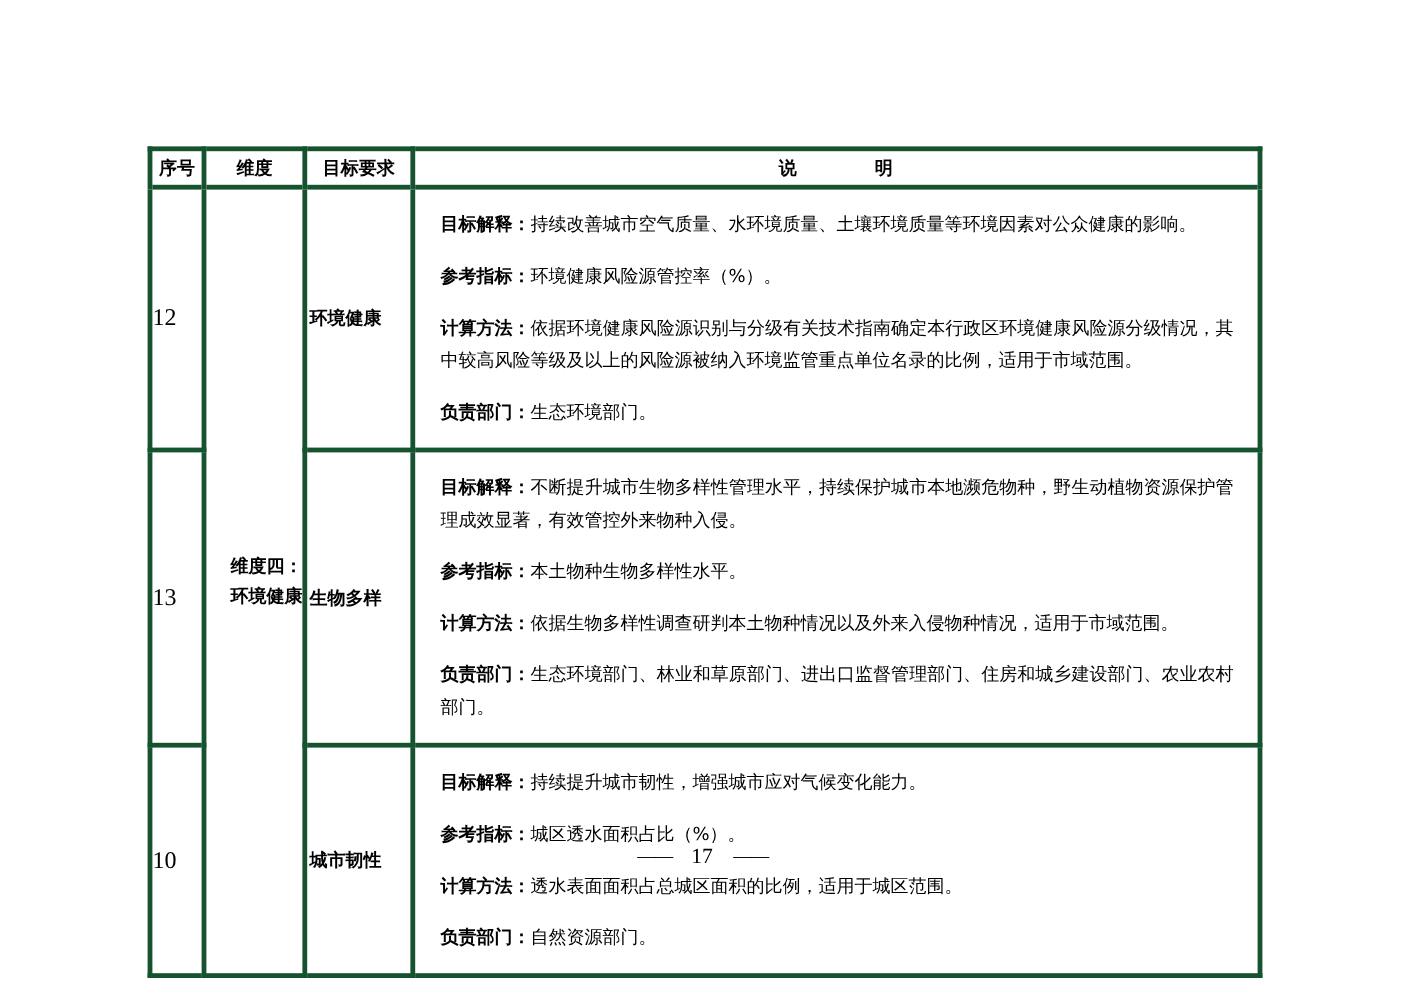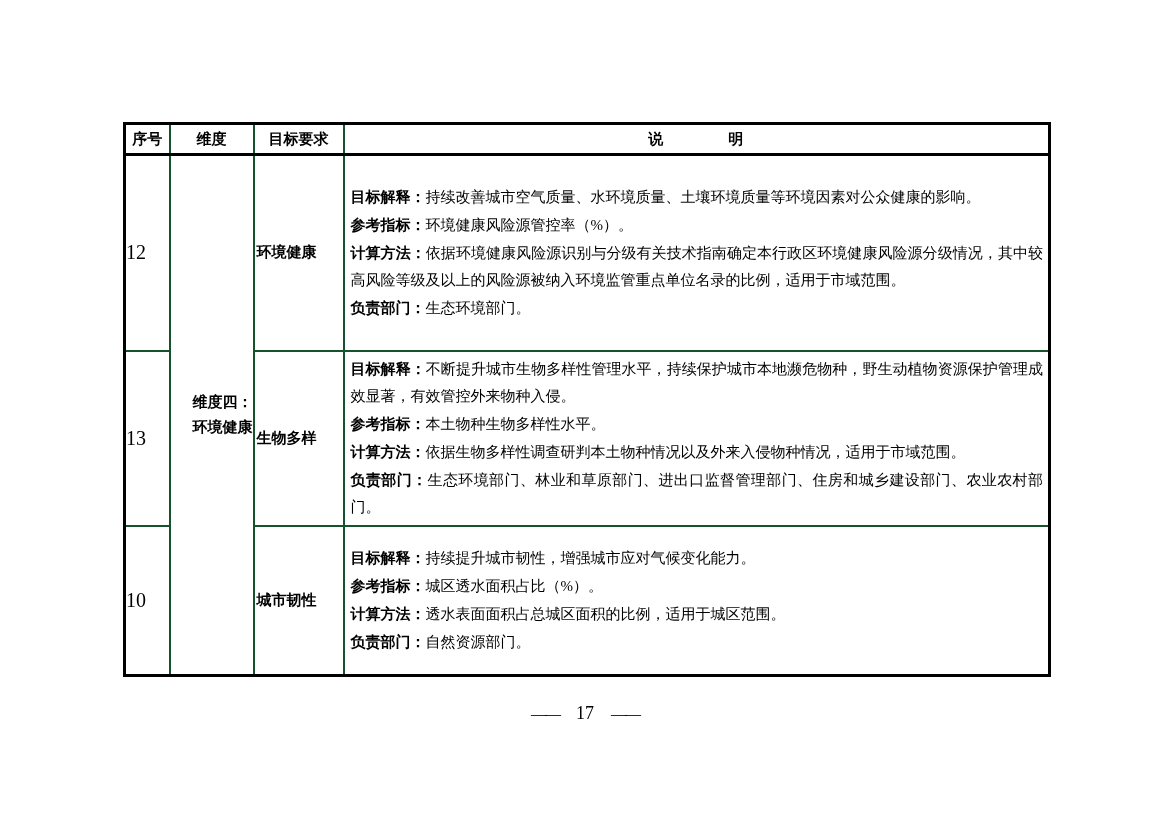--- a/index.html
+++ b/index.html
@@ -23,24 +23,23 @@
   table.doc-table {
     position: absolute;
     left: 123px;
     top: 122px;
     width: 925px;
     border-collapse: collapse;
     table-layout: fixed;
     border: 3px solid #000;
   }
   table.doc-table td {
-    border: 2px solid #14532d;
+    border: 4px solid #14532d;
     vertical-align: middle;
     overflow: hidden;
-    font-family: Liberation Serif, serif;
   }
   tr.header-row td {
     height: 28px;
     border-bottom: 3px solid #000;
     font-weight: bold;
     font-size: 15px;
     text-align: center;
     padding: 0;
   }
   td.cell-explanation-header {
@@ -66,21 +65,21 @@
     text-align: left;
     padding: 13px 2px;
   }
   td.cell-exp {
     font-size: 15px;
     line-height: 27px;
     text-align: left;
     padding: 0 4px 0 5px;
   }
   td.cell-exp p {
-    margin: 1px;
+    margin: 16px;
     text-align: justify;
   }
   td.cell-exp .lbl {
     font-weight: bold;
   }
   tr.row-12 { height: 196px; }
   tr.row-13 { height: 175px; }
   tr.row-14 { height: 150px; }
   .page-footer {
     position: absolute;

